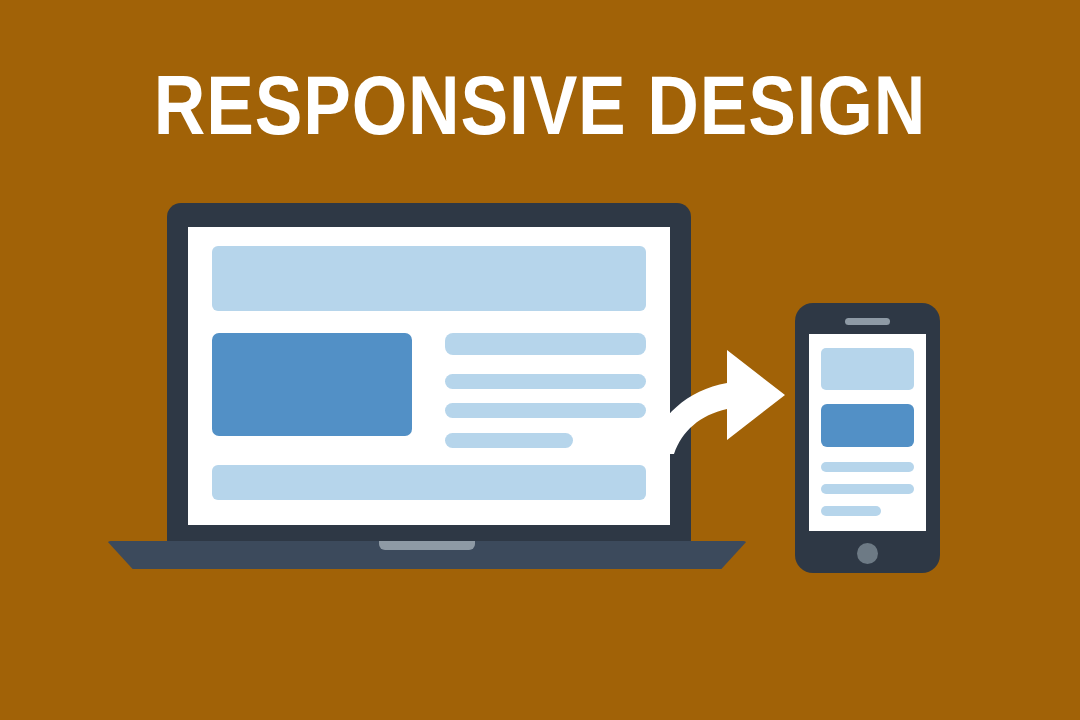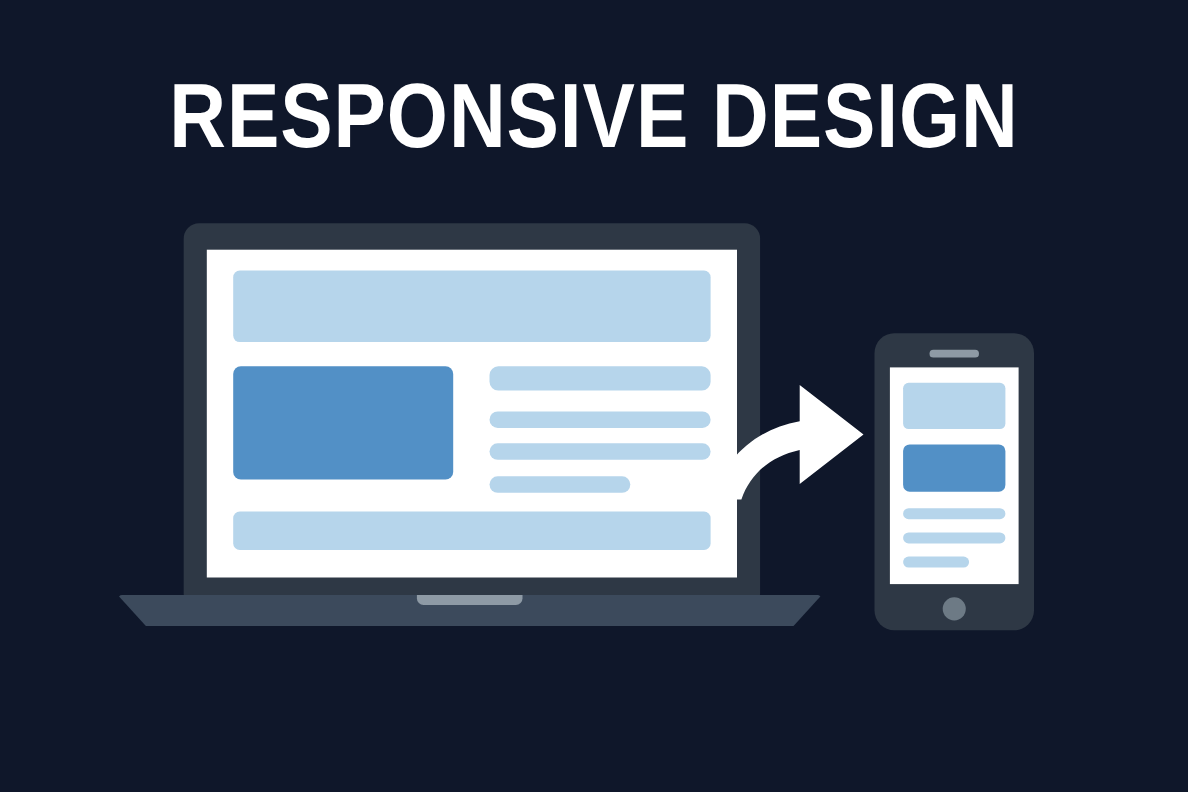--- a/index.html
+++ b/index.html
@@ -9,21 +9,21 @@
   body {
     width: 1080px;
     height: 720px;
     overflow: hidden;
     font-family: "Liberation Sans", sans-serif;
   }
   #stage {
     position: relative;
     width: 1080px;
     height: 720px;
-    background: #0f172a;
+    background: #a16207;
     overflow: hidden;
   }
 
   
   #page-title {
     position: absolute;
     left: 0;
     top: 64px;
     width: 1080px;
     text-align: center;

